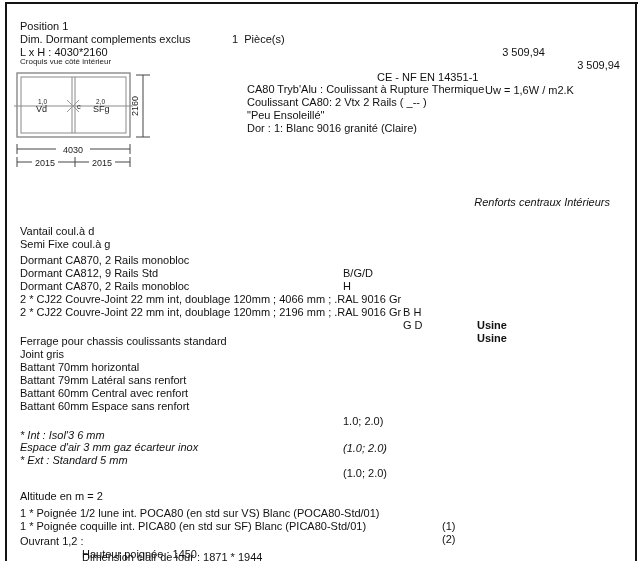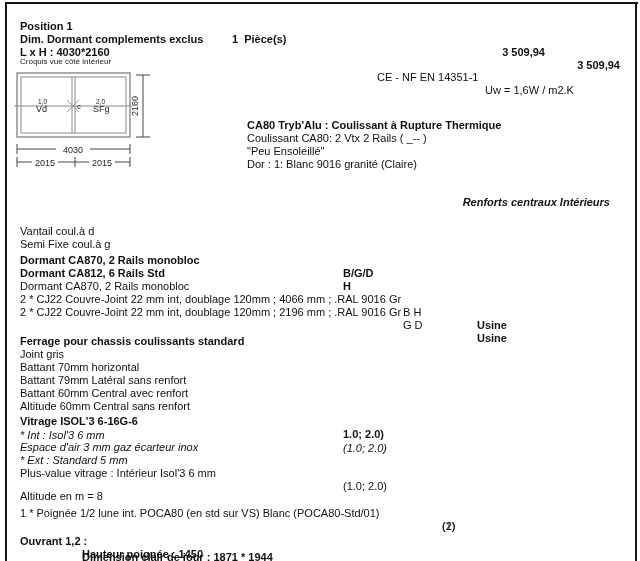--- a/index.html
+++ b/index.html
@@ -5,28 +5,28 @@
   html,body{margin:0;padding:0;}
   body{
     width:640px;height:561px;
     background:#ffffff;
     font-family:"Liberation Sans", sans-serif;
     color:#111;
     position:relative;
     overflow:hidden;
   }
   .ln{position:absolute;left:0;right:0;height:13px;font-size:11px;line-height:13px;white-space:pre;}
-  .b{font-weight:bold;}
+  .b{font-weight:normal;}
   .i{font-style:italic;}
   .t1{position:absolute;left:20px;}
   .t2{position:absolute;left:343px;}
   .t3{position:absolute;left:403px;}
   .t4{position:absolute;left:477px;font-weight:bold;}
   .tn{position:absolute;left:442px;}
-  .pcol{position:absolute;left:247px;margin-top:36px;}
+  .pcol{position:absolute;left:247px;}
   .ce1{position:absolute;left:377px;}
   .ce2{position:absolute;left:485px;}
   .pr1{position:absolute;right:95px;}
   .pr2{position:absolute;right:20px;}
   .indent{position:absolute;left:82px;}
   .caption{position:absolute;left:20px;top:57px;font-size:8px;color:#222;}
   .center-title{position:absolute;left:0;top:196px;width:610px;text-align:right;font-size:11px;}
   .border{position:absolute;background:#141414;}
   #border-top{left:5px;top:2px;width:633px;height:2px;}
   #border-left{left:5px;top:2px;width:2px;height:559px;}
@@ -116,21 +116,21 @@
   <span class="t1">Vantail coul.à d</span>
 </div>
 <div class="ln" style="top:225px">
   <span class="t1">Semi Fixe coul.à g</span>
 </div>
 <div class="ln" style="top:241px">
   <span class="t1 b">Dormant CA870, 2 Rails monobloc</span>
   <span class="t2 b">B/G/D</span>
 </div>
 <div class="ln" style="top:254px">
-  <span class="t1 b">Dormant CA812, 6 Rails Std</span>
+  <span class="t1 b">Dormant CA812, 9 Rails Std</span>
   <span class="t2 b">H</span>
 </div>
 <div class="ln" style="top:267px">
   <span class="t1">Dormant CA870, 2 Rails monobloc</span>
 </div>
 <div class="ln" style="top:280px">
   <span class="t1">2 * CJ22 Couvre-Joint 22 mm int, doublage 120mm ; 4066 mm ; .RAL 9016 Gr</span>
   <span class="t3">B H</span>
   <span class="t4">Usine</span>
 </div>
@@ -149,51 +149,50 @@
 <div class="ln" style="top:348px">
   <span class="t1">Battant 70mm horizontal</span>
 </div>
 <div class="ln" style="top:361px">
   <span class="t1">Battant 79mm Latéral sans renfort</span>
 </div>
 <div class="ln" style="top:374px">
   <span class="t1">Battant 60mm Central avec renfort</span>
 </div>
 <div class="ln" style="top:387px">
-  <span class="t1">Altitude 60mm Central sans renfort</span>
+  <span class="t1">Battant 60mm Espace sans renfort</span>
 </div>
 
 <div class="ln" style="top:402px">
-  <span class="t1 b">Vitrage ISOL'3 6-16G-6</span>
   <span class="t2 b">1.0; 2.0)</span>
 </div>
 <div class="ln" style="top:416px">
   <span class="t1 i">* Int : Isol'3 6 mm</span>
   <span class="t2 i">(1.0; 2.0)</span>
 </div>
 <div class="ln" style="top:428px">
   <span class="t1 i">Espace d'air 3 mm gaz écarteur inox</span>
 </div>
 <div class="ln" style="top:441px">
   <span class="t1 i">* Ext : Standard 5 mm</span>
 </div>
 <div class="ln" style="top:454px">
-  <span class="t1">Plus-value vitrage : Intérieur Isol'3 6 mm</span>
   <span class="t2">(1.0; 2.0)</span>
 </div>
 
 <div class="ln" style="top:477px">
-  <span class="t1">Altitude en m = 8</span>
+  <span class="t1">Altitude en m = 2</span>
 </div>
 
 <div class="ln" style="top:494px">
   <span class="t1">1 * Poignée 1/2 lune int. POCA80 (en std sur VS) Blanc (POCA80-Std/01)</span>
   <span class="tn">(1)</span>
 </div>
 <div class="ln" style="top:507px">
+  <span class="t1">1 * Poignée coquille int. PICA80 (en std sur SF) Blanc (PICA80-Std/01)</span>
   <span class="tn">(2)</span>
 </div>
 
 <div class="ln" style="top:522px">
   <span class="t1 b">Ouvrant 1,2 :</span>
   <span class="indent b">Hauteur poignée : 1450</span>
 </div>
 <div class="ln" style="top:538px">
   <span class="indent b">Dimension clair de jour : 1871 * 1944</span>
 </div>

